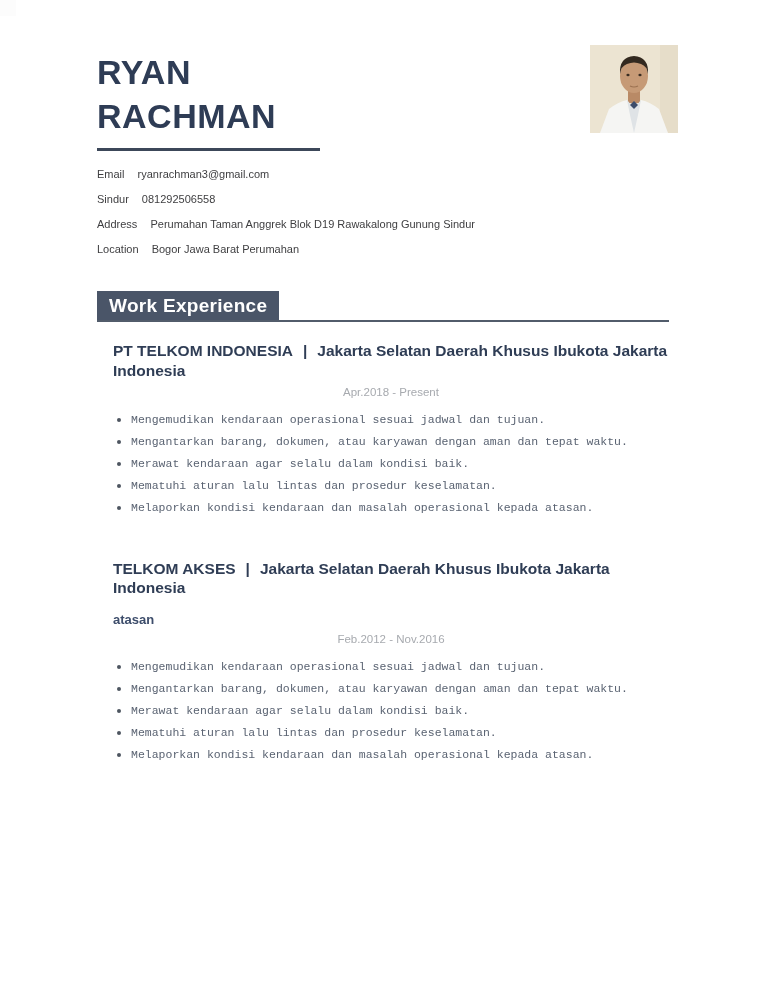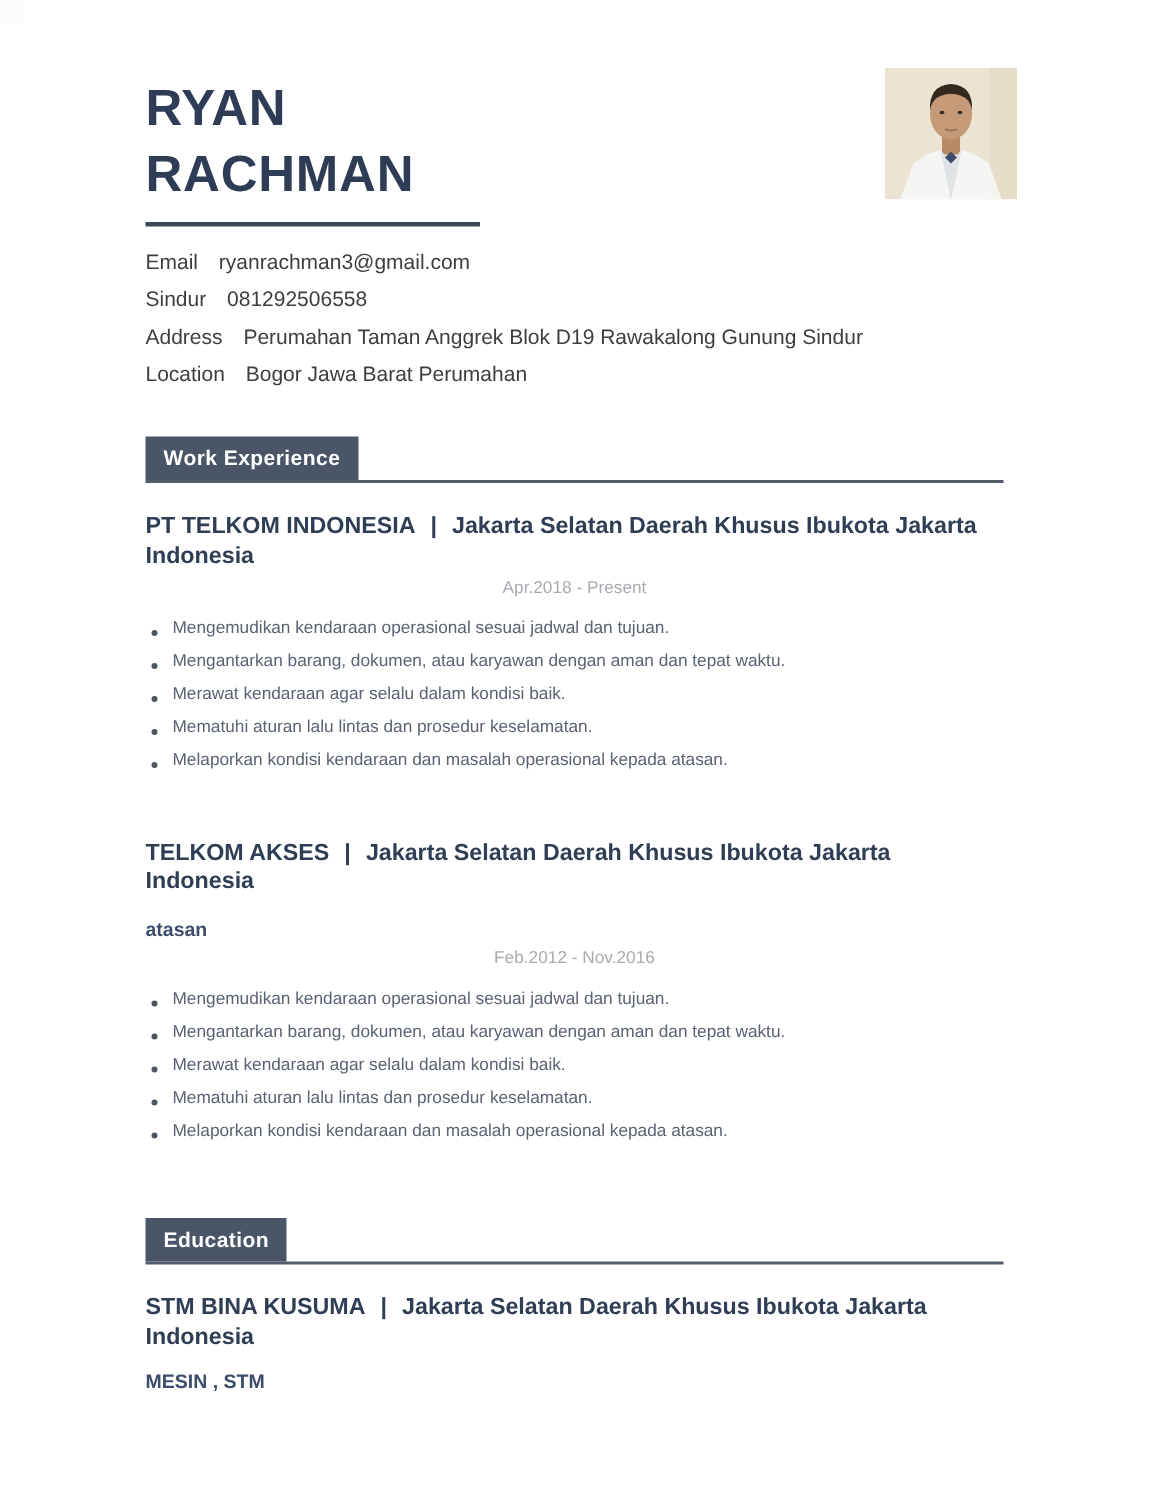--- a/index.html
+++ b/index.html
@@ -30,45 +30,45 @@
     color: #2e3c55;
   }
   .name-line { display: block; }
   .name-underline {
     width: 223px; height: 3px;
     background: #3c4759;
     margin-top: 10px;
   }
   .contact { margin-top: 17px; }
   .contact-row {
-    font-size: 14px;
+    font-size: 11px;
     line-height: 12px;
     color: #3e3e40;
     margin-bottom: 13px;
   }
   .contact-label { display: inline-block; }
   .contact-value { display: inline-block; margin-left: 10px; }
 
   .section { margin-top: 36px; }
   .section-education { margin-top: 51px; }
   .section-header-wrap {
     border-bottom: 2px solid #525c6b;
   }
   .section-header-box {
     display: inline-block;
     background: #4a5568;
     color: #ffffff;
-    font-size: 14px;
+    font-size: 19px;
     font-weight: 700;
     line-height: 29px;
     height: 29px;
     padding: 0 12px;
     letter-spacing: 0.3px;
   }
-  .job { margin-top: 19px; }
+  .job { margin-top: 19px; margin-left: 16px; }
   .job-gap { margin-top: 44px; }
   .job-title {
     margin: 0;
     font-size: 15.5px;
     line-height: 19.5px;
     font-weight: 700;
     color: #2f3d55;
   }
   .pipe { margin: 0 10px; font-weight: 600; }
   .role {
@@ -92,25 +92,26 @@
     font-weight: 700;
     color: #3d4d6b;
   }
   ul.bullets {
     list-style: none;
     margin: 15px 0 0 0;
     padding: 0;
   }
   ul.bullets li {
     display: flex;
-    align-items: center;
+    align-items: flex-start;
     margin-bottom: 8.5px;
     font-size: 11.5px;
     line-height: 13.5px;
     color: #5a6372;
+    font-family: Liberation Mono, monospace;
   }
   .dot {
     flex: 0 0 auto;
     width: 4px; height: 4px;
     border-radius: 50%;
     background: #4d5560;
     margin: 5px 10px 0 4px;
   }
   .photo {
     position: absolute;
@@ -223,25 +224,15 @@
               <span>Mematuhi aturan lalu lintas dan prosedur keselamatan.</span>
             </li>
           <li>
               <span class="dot"></span>
               <span>Melaporkan kondisi kendaraan dan masalah operasional kepada atasan.</span>
             </li>
         </ul>
       </div>
     </div>
 
-    <div class="section section-education">
-      <div class="section-header-wrap">
-        <div class="section-header-box">Education</div>
-      </div>
-
-      <div class="job">
-        <h2 class="job-title"><span>STM BINA KUSUMA</span><span class="pipe">|</span><span>Jakarta Selatan Daerah Khusus Ibukota Jakarta Indonesia</span></h2>
-        <h3 class="degree">MESIN , STM</h3>
-      </div>
-    </div>
 
   </div>
 </div>
 
 </body></html>

